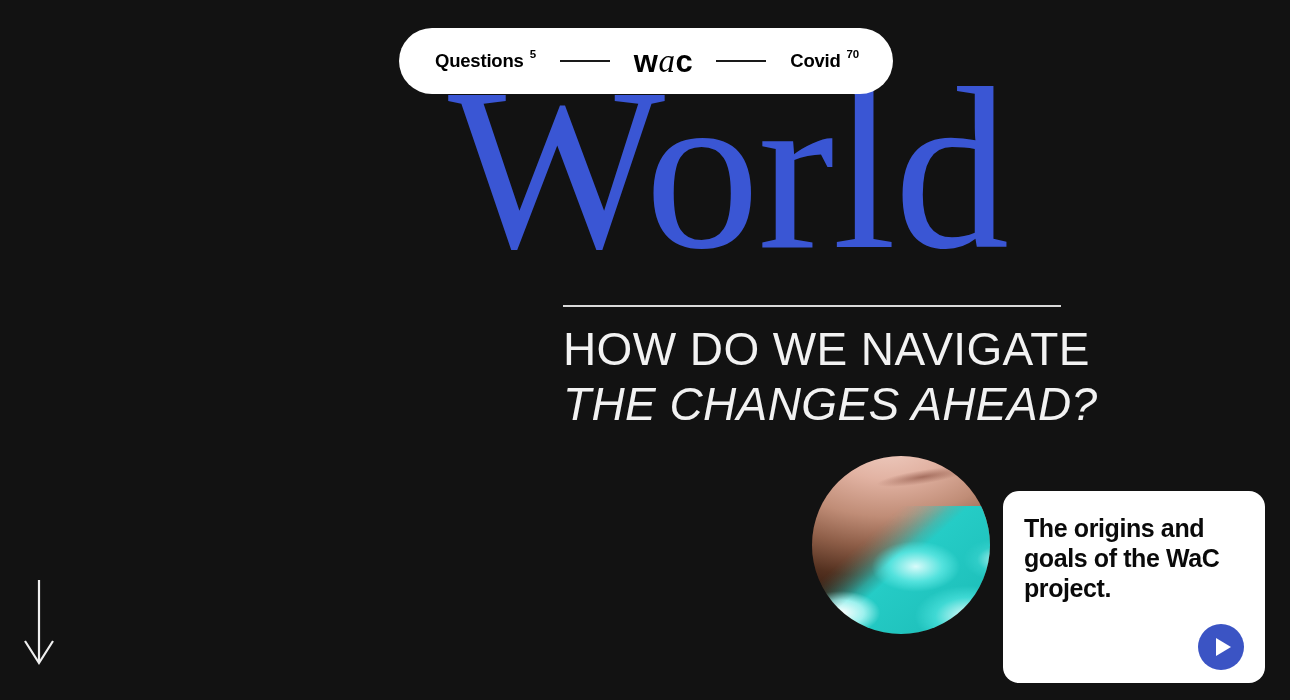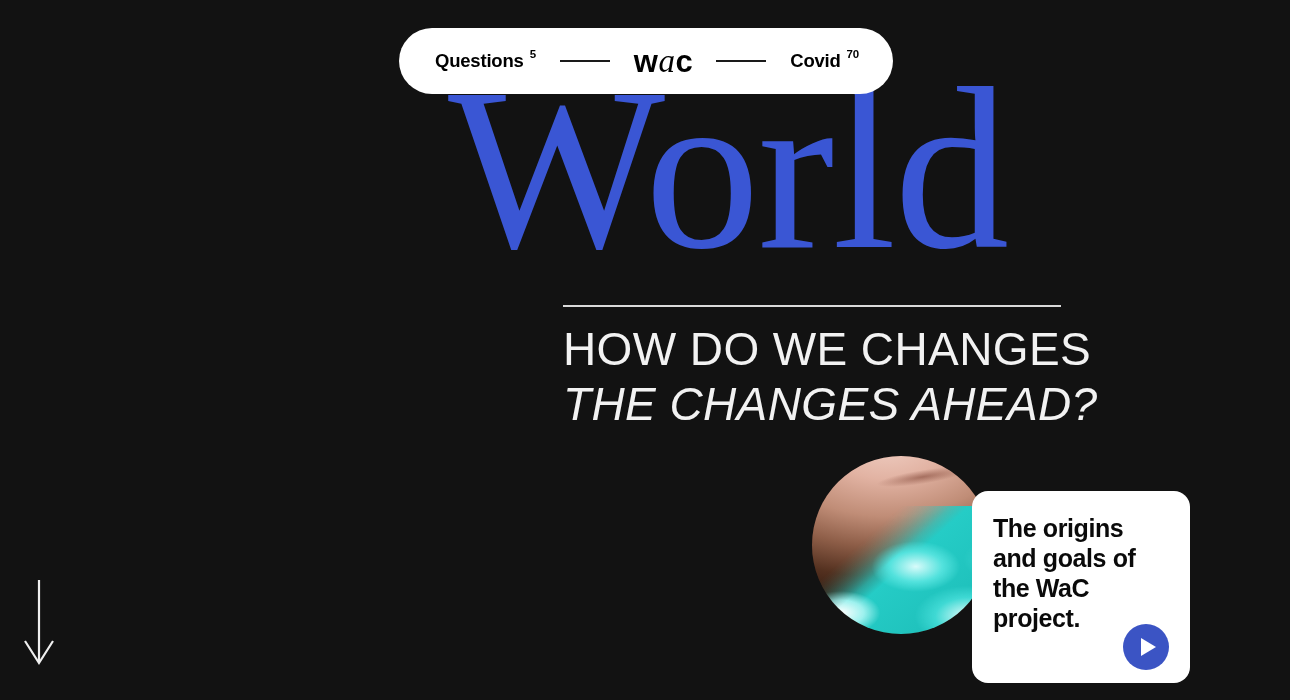--- a/index.html
+++ b/index.html
@@ -185,23 +185,23 @@
     font-size: 46px;
     line-height: 55px;
     letter-spacing: 0.4px;
     white-space: nowrap;
   }
   #subhead-line2 { font-style: italic; text-align: center; }
 
   
   #video-card {
     position: absolute;
-    left: 972px;
+    left: 1003px;
     top: 491px;
-    width: 218px;
+    width: 262px;
     height: 192px;
     background: #ffffff;
     border-radius: 16px;
     z-index: 45;
     padding: 22px 22px 0 21px;
   }
   #video-card-title {
     color: #0a0a0a;
     font-family: "Liberation Sans", sans-serif;
     font-weight: bold;
@@ -269,21 +269,21 @@
     </div>
     <div class="nav-dash"></div>
     <div class="nav-link" id="nav-t">
       <span>Covid</span>
       <span class="nav-sup">70</span>
     </div>
   </div>
 
   <div id="subhead">
     <div id="subhead-rule"></div>
-    <div class="subhead-line" id="subhead-line1">HOW DO WE CHANGES</div>
+    <div class="subhead-line" id="subhead-line1">HOW DO WE NAVIGATE</div>
     <div class="subhead-line" id="subhead-line2">THE CHANGES AHEAD?</div>
   </div>
 
   <div id="video-card">
     <div id="video-card-title">The origins and goals of the WaC project.</div>
     <div id="play-button">
       <div id="play-triangle"></div>
     </div>
   </div>
 

